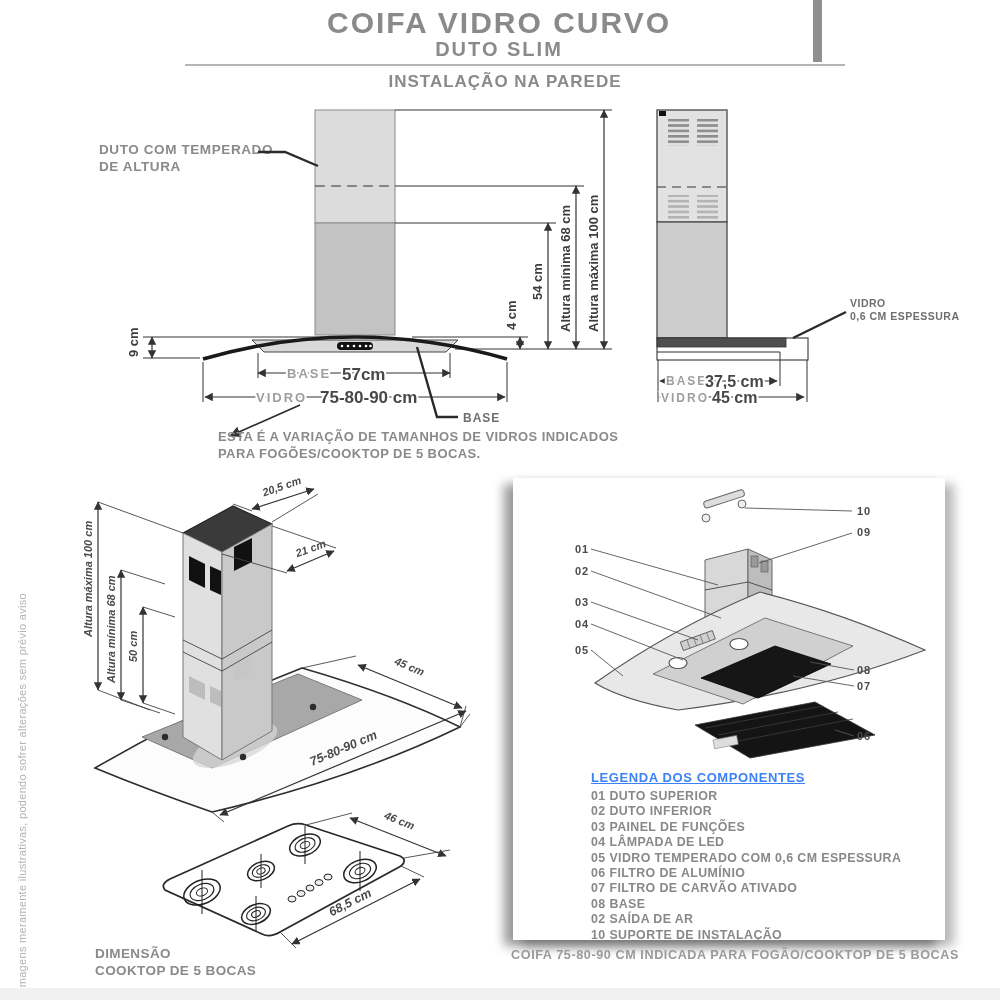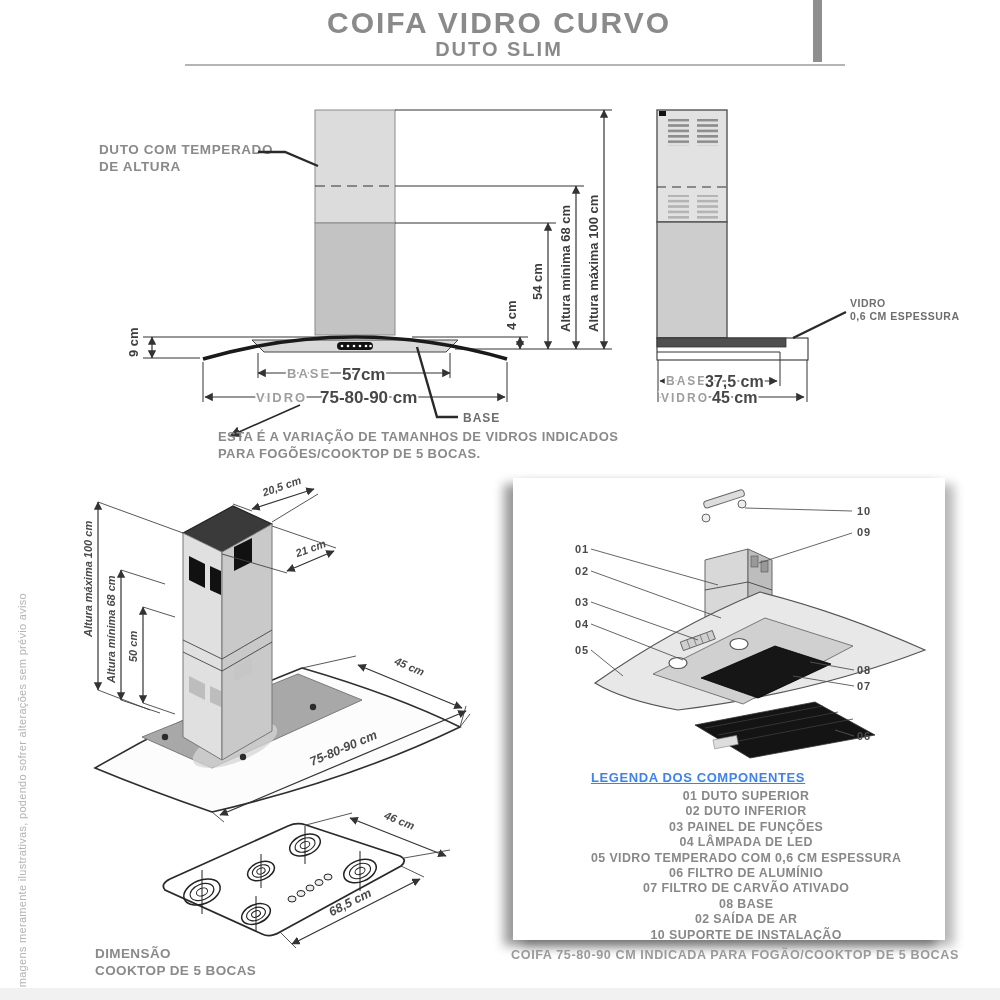--- a/index.html
+++ b/index.html
@@ -36,39 +36,40 @@
   .thin { stroke:#444; stroke-width:0.9; fill:none; }
   .dim  { stroke:#333; stroke-width:1.2; fill:none; }
   .lead { stroke:#2a2a2a; stroke-width:2.4; fill:none; }
 
   
   .exp-panel { position:absolute; left:513px; top:478px; width:432px; height:462px; background:#fff;
     box-shadow:-9px 6px 10px rgba(0,0,0,.40), 9px 6px 10px rgba(0,0,0,.28); }
   .legend { position:absolute; left:78px; top:292px; }
   .legend-title { font-size:13px; font-weight:bold; color:#3b82f6; letter-spacing:.6px;
     text-decoration:underline; margin-bottom:4px; }
-  .legend-item { font-size:12.4px; font-weight:bold; color:#888; letter-spacing:.4px; line-height:15.4px;text-align:center; }
+  .legend-item { font-size:12.4px; font-weight:bold; color:#888; letter-spacing:.4px; line-height:15.4px; }
   .caption { position:absolute; left:500px; top:948px; width:470px; text-align:center;
     font-size:12.6px; font-weight:bold; color:#9a9a9a; letter-spacing:.6px; }
   .dim-cooktop-label { position:absolute; left:95px; top:938px; font-size:13.5px; font-weight:bold;
     color:#8a8a8a; letter-spacing:.4px; line-height:17px;margin-top:7px; }
   .duct-label { position:absolute; left:99px; top:141px; font-size:13.5px; font-weight:bold;
     color:#8a8a8a; letter-spacing:.6px; line-height:17px; }
   .bottom-strip { position:absolute; left:0; top:988px; width:1000px; height:12px; background:#f1f1f1; }
 </style>
 </head>
 <body>
 
 <div class="page">
 
   <div class="title-box">
     <div class="title-main">COIFA VIDRO CURVO</div>
     <div class="title-sub">DUTO SLIM</div>
   </div>
   <div class="title-rule"></div>
+  <div class="section-label">INSTALAÇÃO NA PAREDE</div>
 
   <div class="disclaimer">imagens meramente ilustrativas, podendo sofrer alterações sem prévio aviso</div>
 
   <div class="duct-label">
     <div>DUTO COM TEMPERADO</div>
     <div>DE ALTURA</div>
   </div>
 
   <div class="dim-cooktop-label">
     <div>DIMENSÃO</div>

